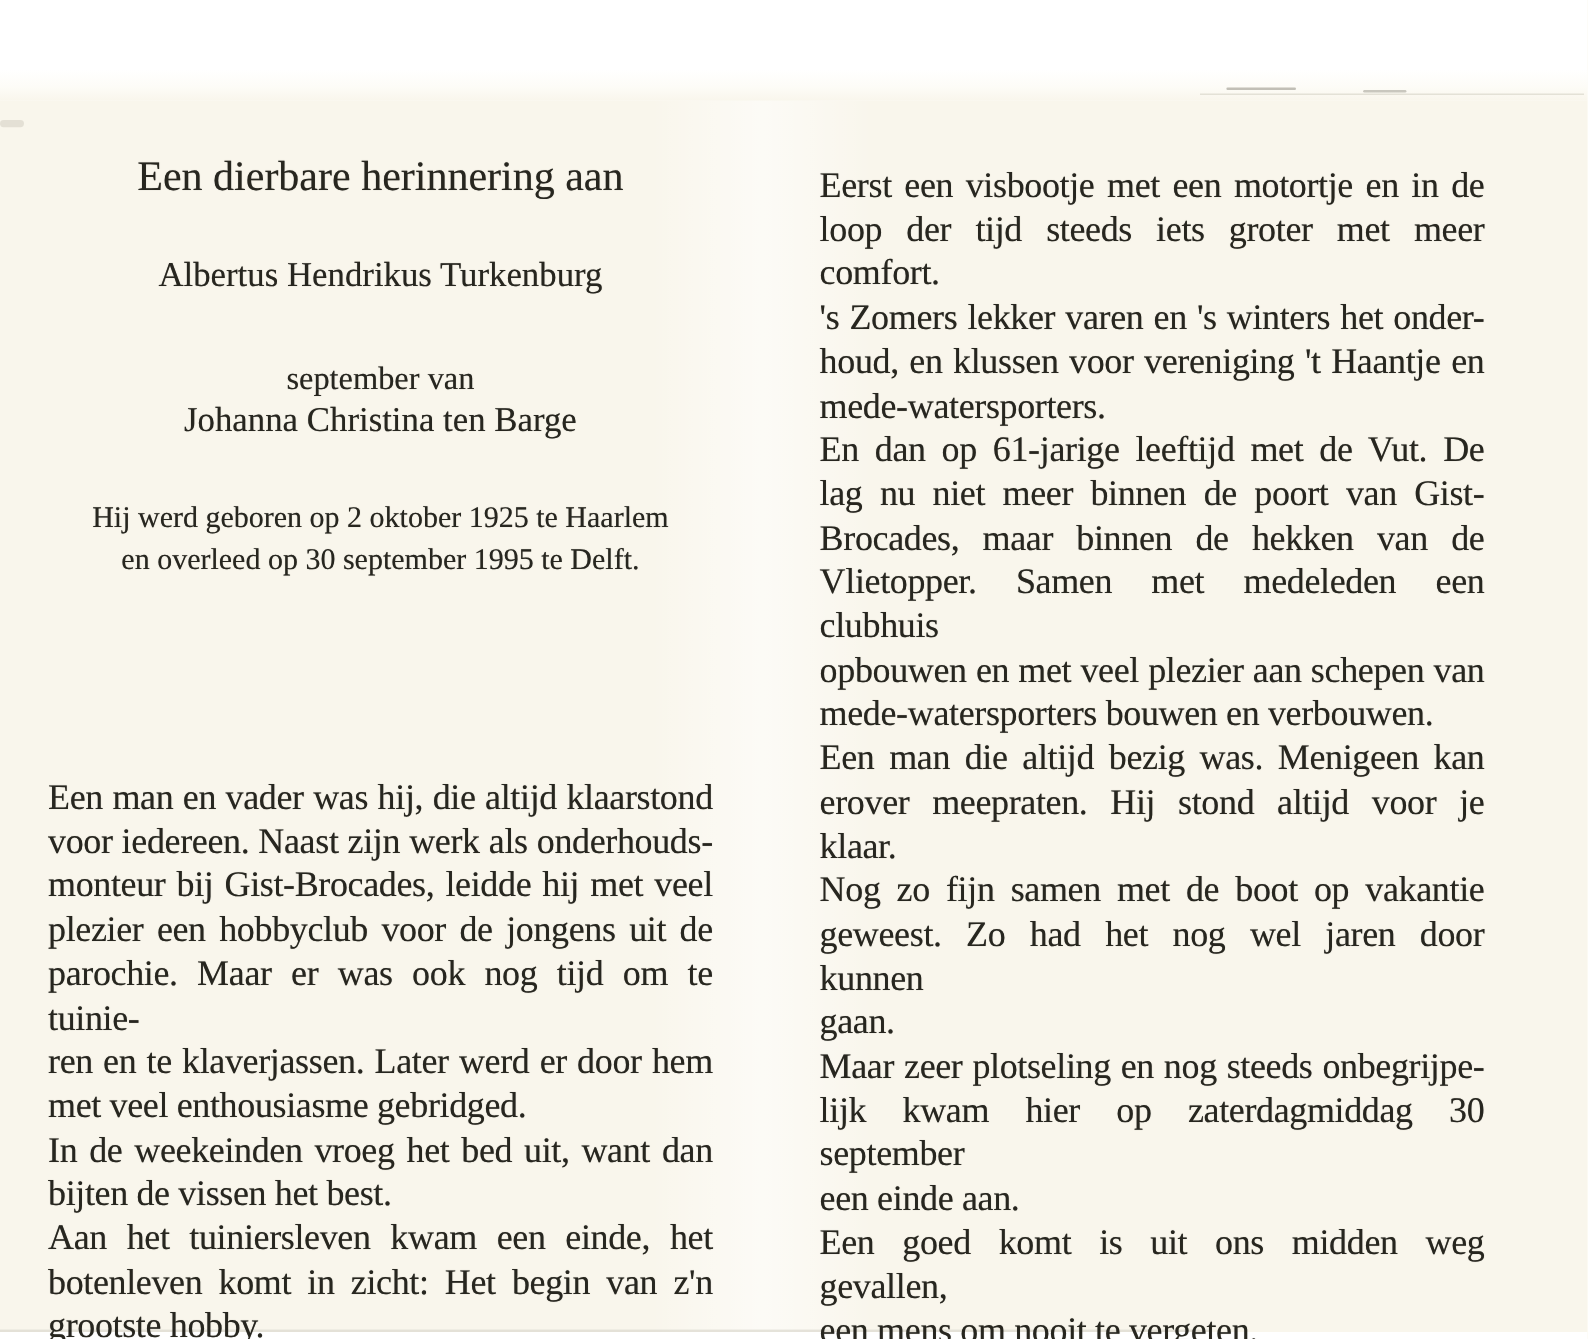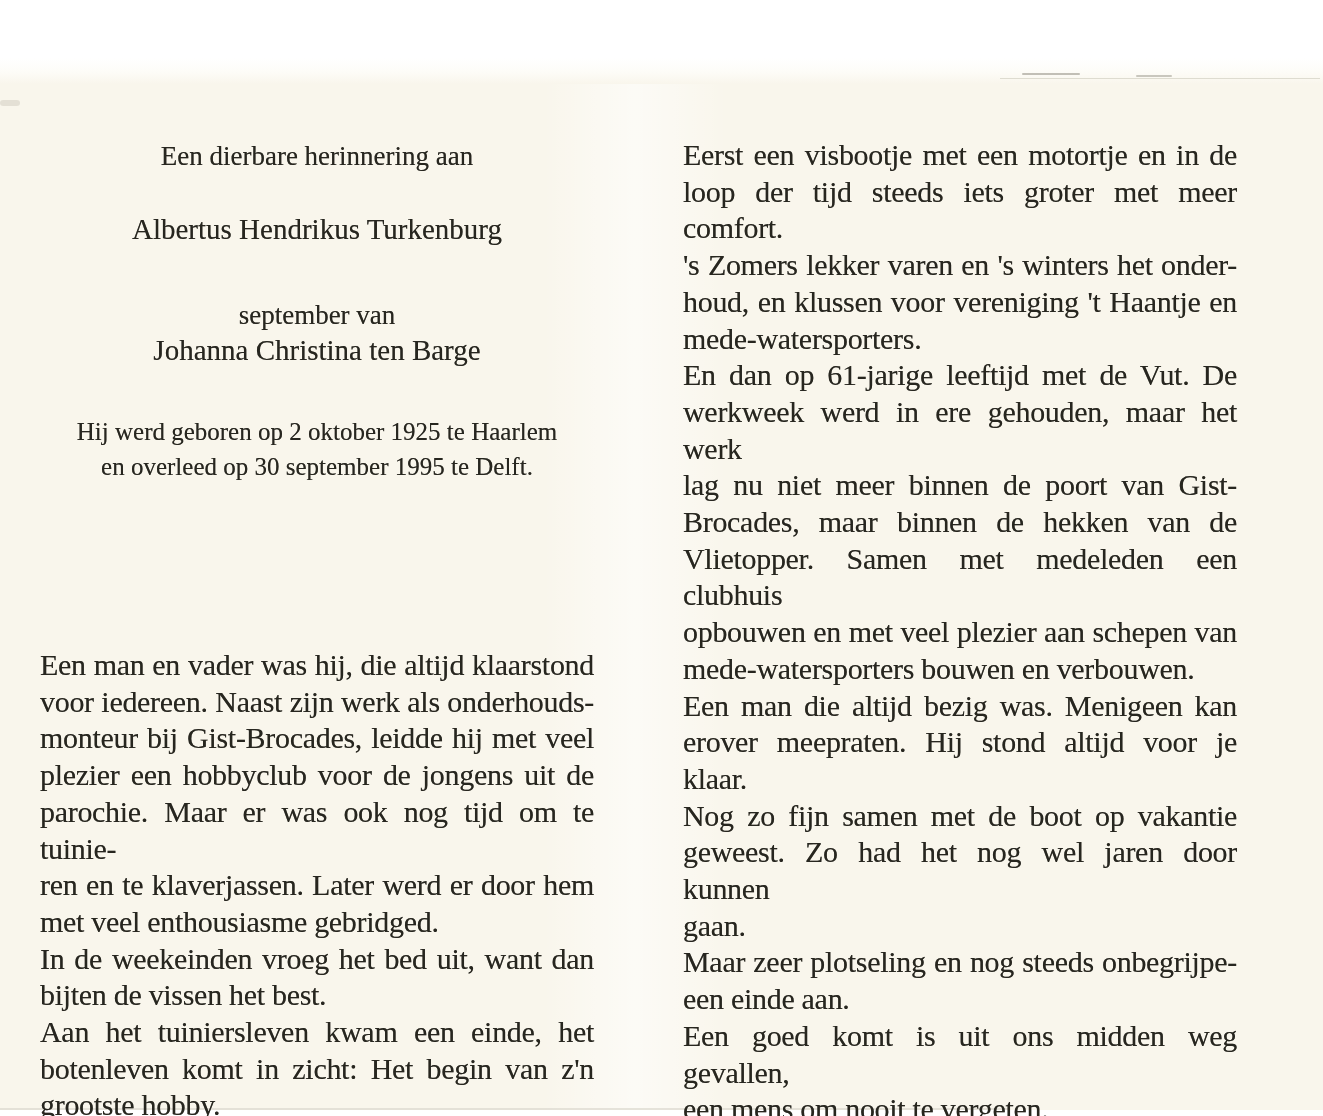--- a/index.html
+++ b/index.html
@@ -32,21 +32,21 @@
   .a-top-seg1{left:1022px;top:73px;width:58px;height:2px;background:#a8a59b;opacity:.7;border-radius:2px;}
   .a-top-seg2{left:1136px;top:75px;width:36px;height:2px;background:#b4b1a6;opacity:.7;border-radius:2px;}
   .a-bottom{left:0;top:1108px;width:1010px;height:2px;background:#dcd9cf;opacity:.7;}
   .a-speck{left:0;top:100px;width:20px;height:6px;background:#dedbd0;opacity:.8;border-radius:3px;}
 
   .col{position:absolute;}
   .col-left{left:40px;width:554px;top:0;height:100%;}
   .col-right{left:683px;width:554px;top:137px;}
 
   .hdr{position:absolute;left:0;width:100%;text-align:center;white-space:nowrap;}
-  .intro   {top:140px;font-size:27px;line-height:1.2;}
+  .intro   {top:126px;font-size:35px;line-height:1.2;}
   .name    {top:212px;font-size:29px;line-height:1.2;}
   .relation{top:299px;font-size:27px;line-height:1.2;}
   .spouse  {top:333px;font-size:29px;line-height:1.2;}
   .dates   {top:414px;font-size:25px;line-height:35px;}
 
   .bodytext{font-size:30px;line-height:36.7px;letter-spacing:-0.3px;
             text-shadow:0 0 .6px rgba(43,42,38,.55);}
   .left-body{position:absolute;left:0;top:647px;width:100%;}
   .block{margin:0;}
   .block + .block{}
@@ -91,37 +91,37 @@
 </div>
 
 <div class="col col-right bodytext">
   <div class="block">
     <div class="ln">Eerst een visbootje met een motortje en in de</div>
     <div class="ln">loop der tijd steeds iets groter met meer comfort.</div>
     <div class="ln">'s Zomers lekker varen en 's winters het onder-</div>
     <div class="ln">houd, en klussen voor vereniging 't Haantje en</div>
     <div class="ln end">mede-watersporters.</div>
     <div class="ln">En dan op 61-jarige leeftijd met de Vut. De</div>
-    <div class="ln">werkweek werd in ere gehouden, maar het werk</div>
     <div class="ln">lag nu niet meer binnen de poort van Gist-</div>
     <div class="ln">Brocades, maar binnen de hekken van de</div>
     <div class="ln">Vlietopper. Samen met medeleden een clubhuis</div>
     <div class="ln">opbouwen en met veel plezier aan schepen van</div>
     <div class="ln end">mede-watersporters bouwen en verbouwen.</div>
   </div>
   <div class="block">
     <div class="ln">Een man die altijd bezig was. Menigeen kan</div>
     <div class="ln end">erover meepraten. Hij stond altijd voor je klaar.</div>
   </div>
   <div class="block">
     <div class="ln">Nog zo fijn samen met de boot op vakantie</div>
     <div class="ln">geweest. Zo had het nog wel jaren door kunnen</div>
     <div class="ln end">gaan.</div>
   </div>
   <div class="block">
     <div class="ln">Maar zeer plotseling en nog steeds onbegrijpe-</div>
+    <div class="ln">lijk kwam hier op zaterdagmiddag 30 september</div>
     <div class="ln end">een einde aan.</div>
   </div>
   <div class="block">
     <div class="ln">Een goed komt is uit ons midden weg gevallen,</div>
     <div class="ln end">een mens om nooit te vergeten.</div>
   </div>
 </div>
 
 </body></html>

